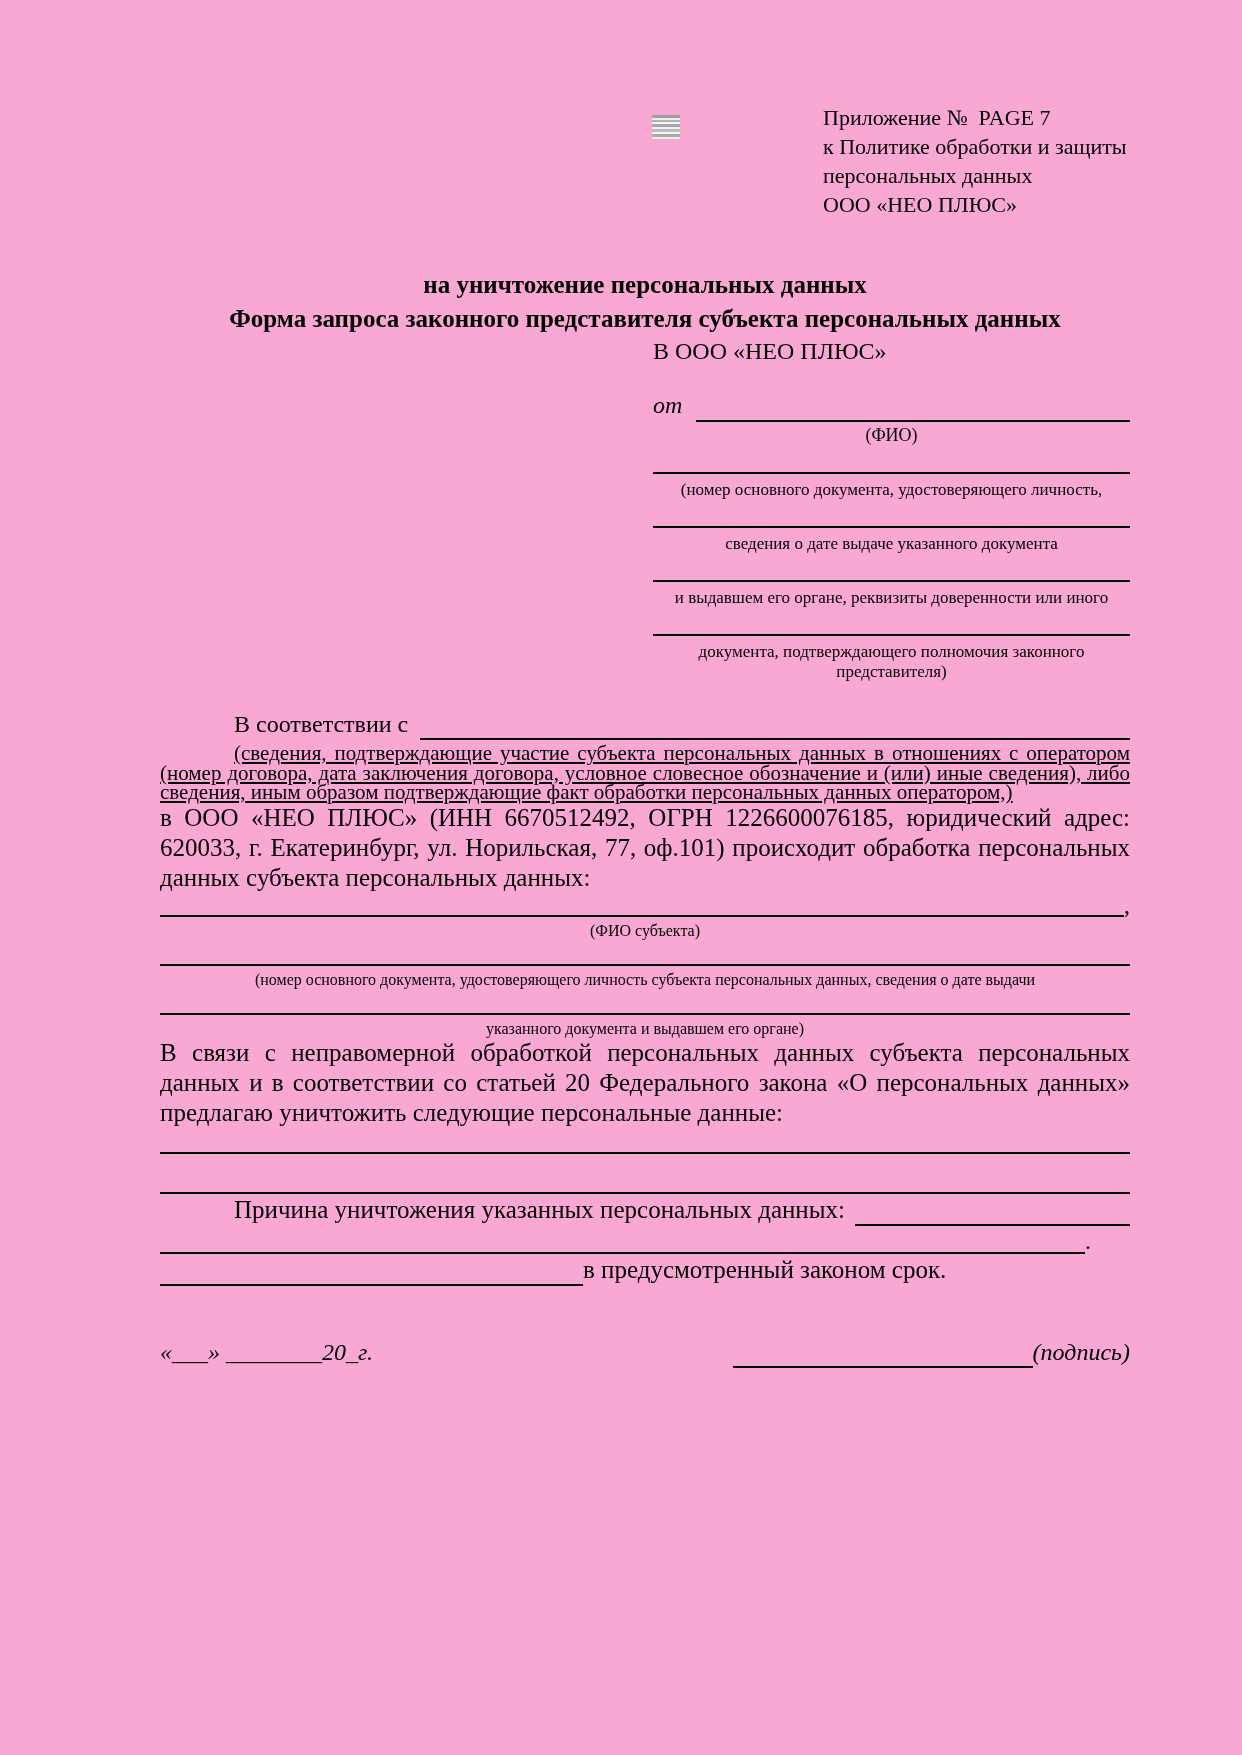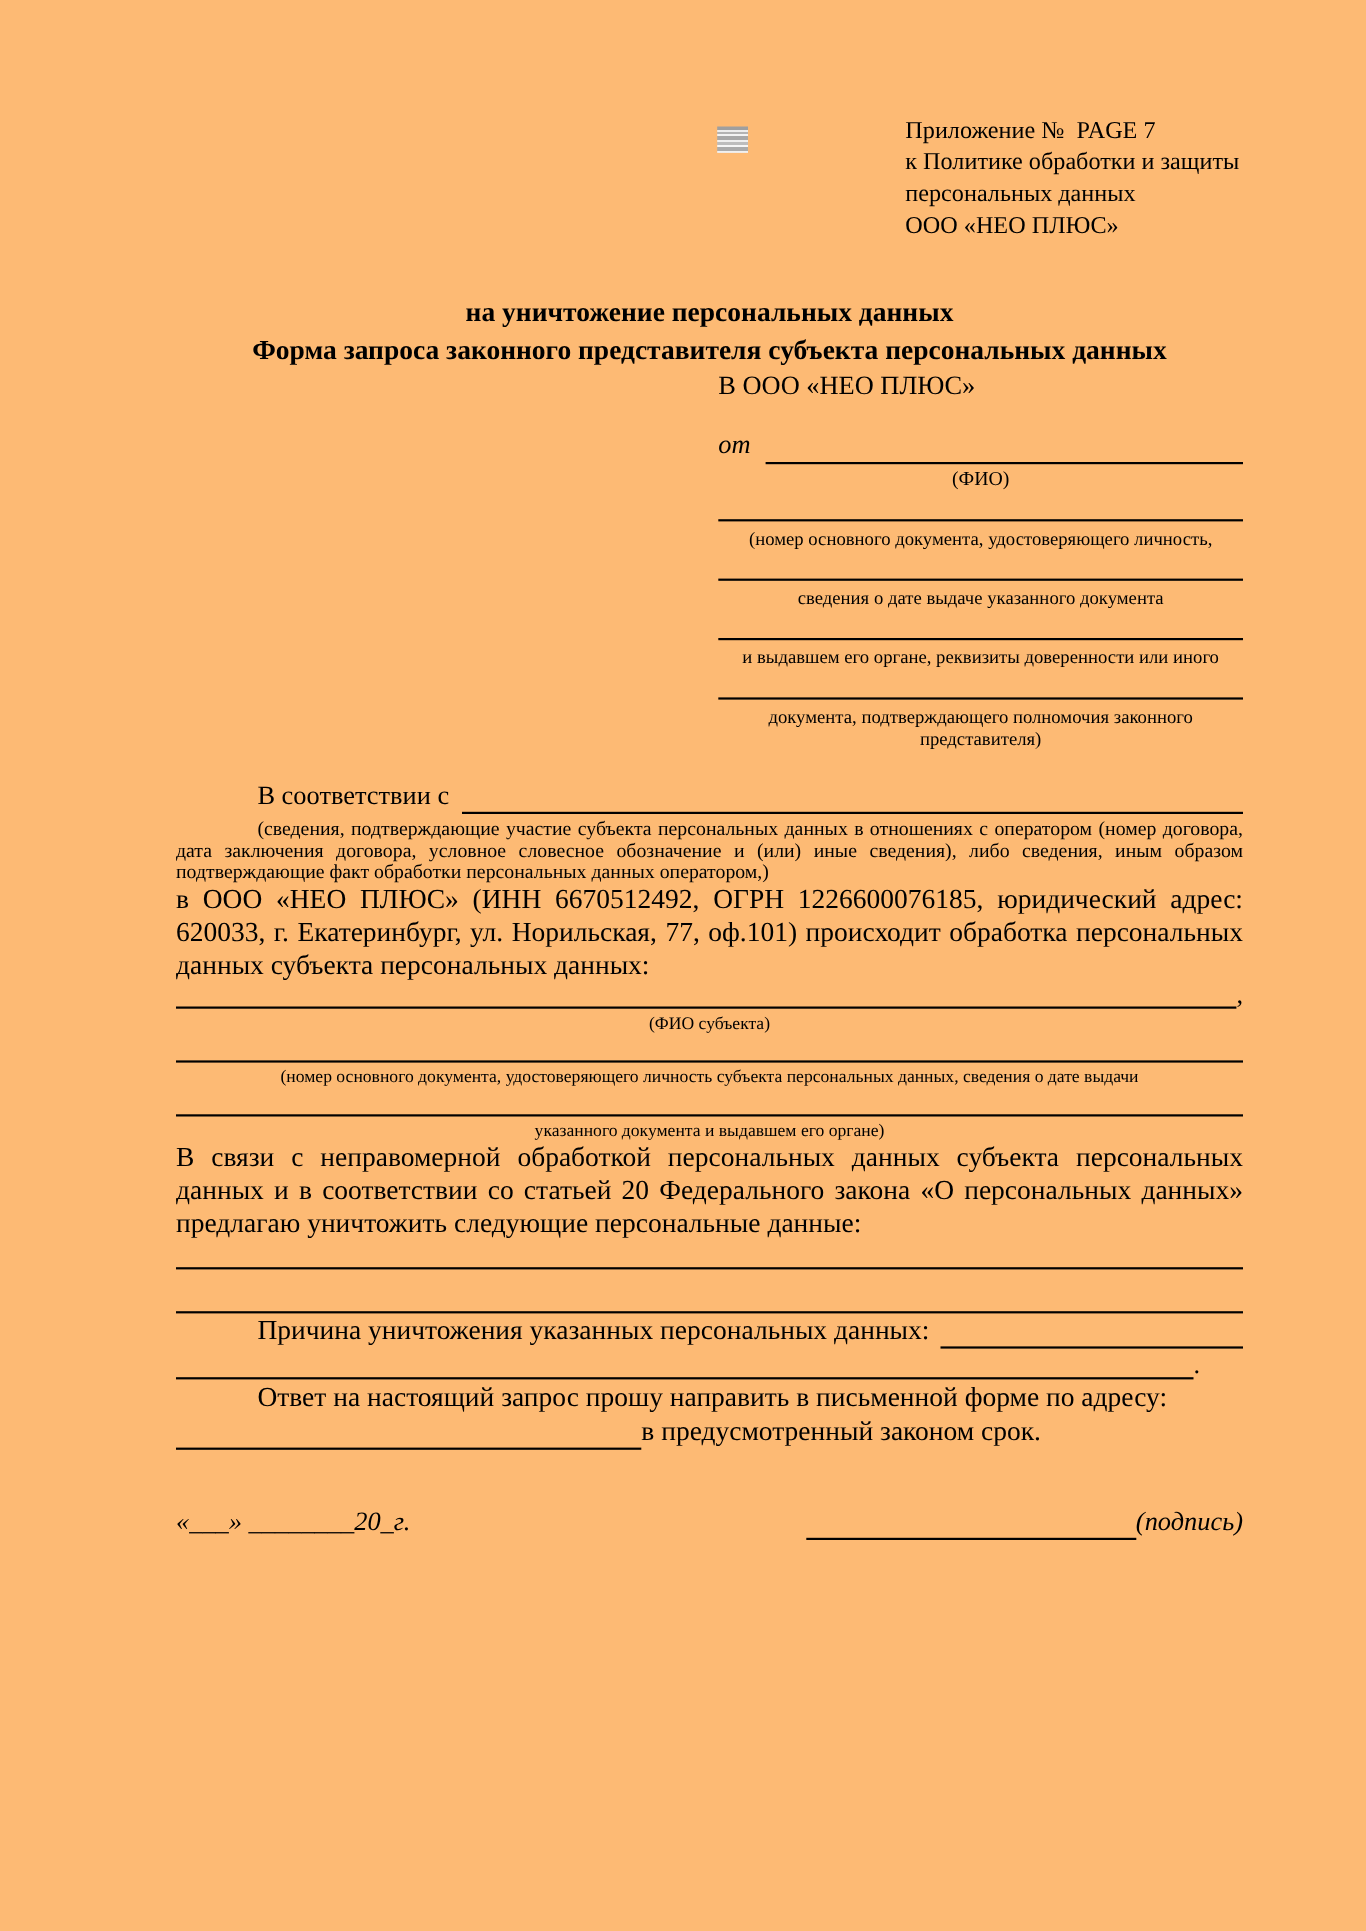--- a/index.html
+++ b/index.html
@@ -1,20 +1,20 @@
 <!DOCTYPE html>
 <html lang="ru"><head>
 <meta charset="utf-8">
 <style>
   html,body{margin:0;padding:0;background:#888;}
   .page{
     position:relative;
     width:1242px;height:1755px;
     margin:0 auto;
-    background:#fdba74;
+    background:#f9a8d4;
     box-sizing:border-box;
     padding:0 112px 0 160px;
     font-family:"Liberation Serif","DejaVu Serif",serif;
     color:#000;
     overflow:hidden;
   }
   
   .header-row{display:flex;margin-top:103px;}
   .artifact{
     width:28px;height:24px;margin-left:492px;margin-top:12px;flex:none;
@@ -34,21 +34,21 @@
   .from-row .lbl{flex:none;padding-right:14px;font-style:italic;}
   .fill{flex:1;border-bottom:2px solid #000;}
   .from-row .fill{height:30px;}
   .fio-cap{font-size:18px;line-height:22px;text-align:center;margin-top:2px;}
   .rfield{margin-top:26px;height:0;border-bottom:2px solid #000;}
   .rcap{font-size:17px;line-height:20px;text-align:center;margin-top:6px;}
   
   .accordance-row{display:flex;margin-top:26px;padding-left:74px;font-size:24px;line-height:32px;align-items:flex-end;}
   .accordance-row .lbl{flex:none;padding-right:12px;}
   .accordance-row .fill{height:28px;}
-  .note{font-size:18px;line-height:19.5px;text-align:justify;text-indent:74px;margin-top:4px;}
+  .note{font-size:21px;line-height:19.5px;text-align:justify;text-indent:74px;margin-top:4px;text-decoration:underline;}
   .para{font-size:25px;line-height:30px;text-align:justify;}
   .blank-comma-row{display:flex;align-items:flex-end;font-size:24px;line-height:24px;}
   .blank-comma-row .fill{height:13px;}
   .scap{font-size:16px;line-height:19px;text-align:center;margin-top:4px;}
   .blankline{margin-top:24px;height:0;border-bottom:2px solid #000;}
   .blankline.gap38{margin-top:38px;}
   .reason-row{display:flex;padding-left:74px;font-size:25px;line-height:32px;align-items:flex-end;}
   .reason-row .lbl{flex:none;padding-right:10px;}
   .reason-row .fill{height:28px;}
   .period-row{display:flex;align-items:flex-end;font-size:24px;line-height:26px;}
@@ -130,21 +130,20 @@
   <div class="reason-row">
     <span class="lbl">Причина уничтожения указанных персональных данных:</span>
     <span class="fill"></span>
   </div>
 
   <div class="period-row">
     <span class="pfill"></span>
     <span>.</span>
   </div>
 
-  <div class="answer-line">Ответ на настоящий запрос прошу направить в письменной форме по адресу:</div>
 
   <div class="address-row">
     <span class="afill"></span>
     <span>в предусмотренный законом срок.</span>
   </div>
 
   <div class="signature-row">
     <span>«___» ________20_г.</span>
     <span class="spacer"></span>
     <span class="sign-line"></span>

